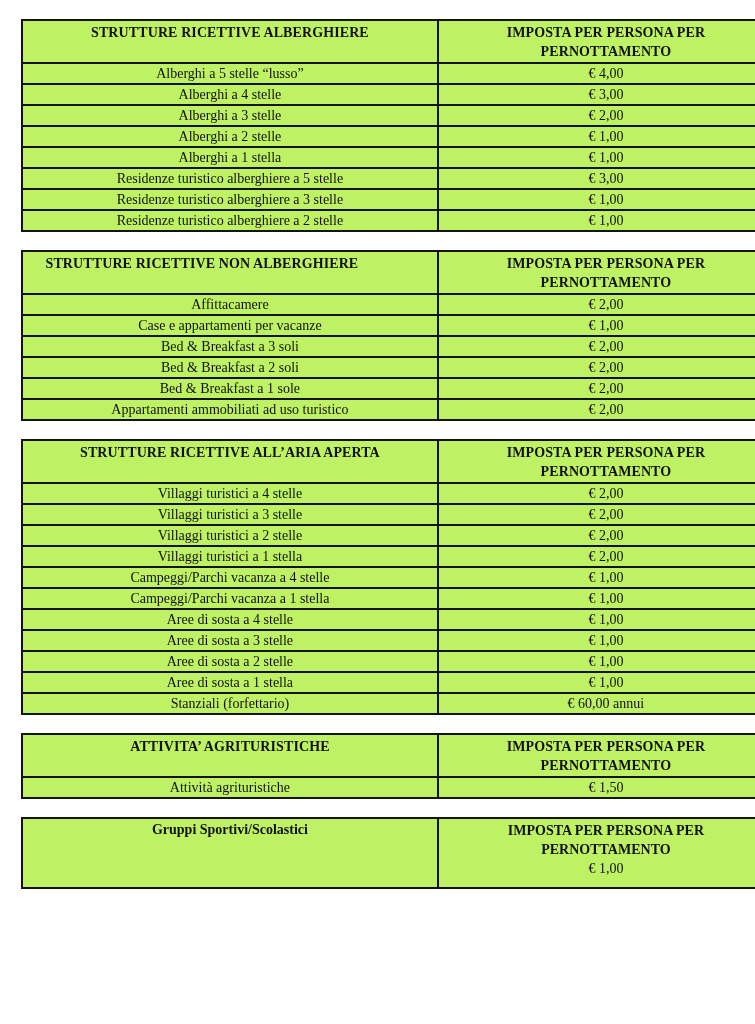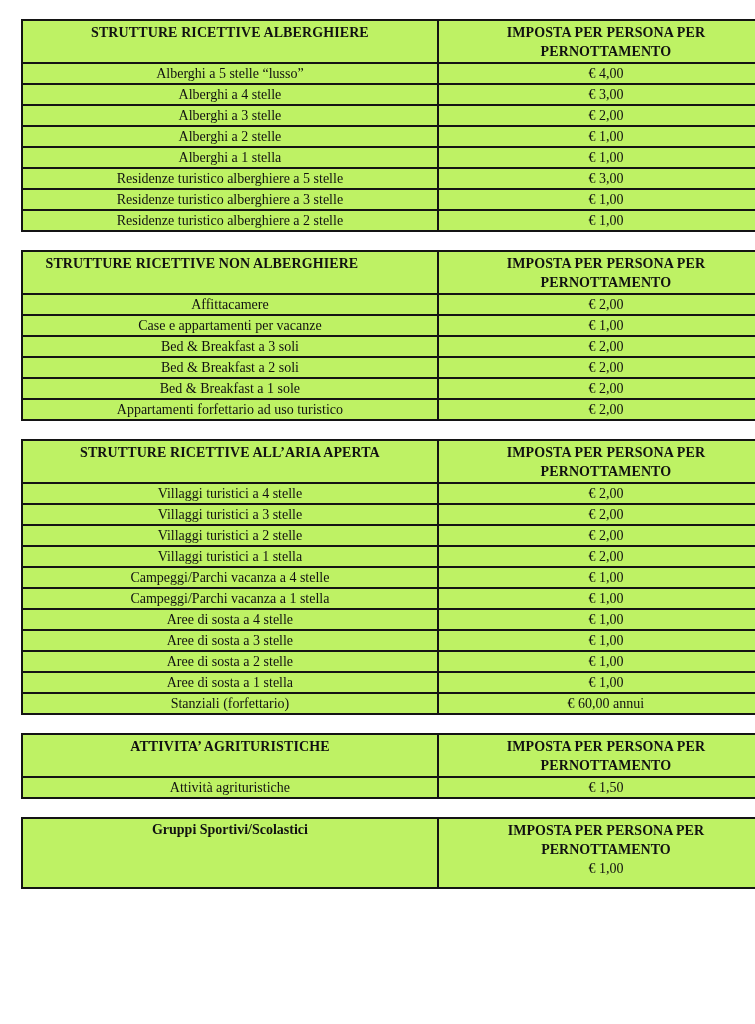--- a/index.html
+++ b/index.html
@@ -156,21 +156,21 @@
         </tr>
         <tr>
           <td>Bed &amp; Breakfast a 2 soli</td>
           <td>€ 2,00</td>
         </tr>
         <tr>
           <td>Bed &amp; Breakfast a 1 sole</td>
           <td>€ 2,00</td>
         </tr>
         <tr>
-          <td>Appartamenti forfettario ad uso turistico</td>
+          <td>Appartamenti ammobiliati ad uso turistico</td>
           <td>€ 2,00</td>
         </tr>
       </tbody>
   </table>
 
   <table class="tax-table gap-lg">
     <colgroup>
         <col class="col-left">
         <col class="col-right">
       </colgroup>

